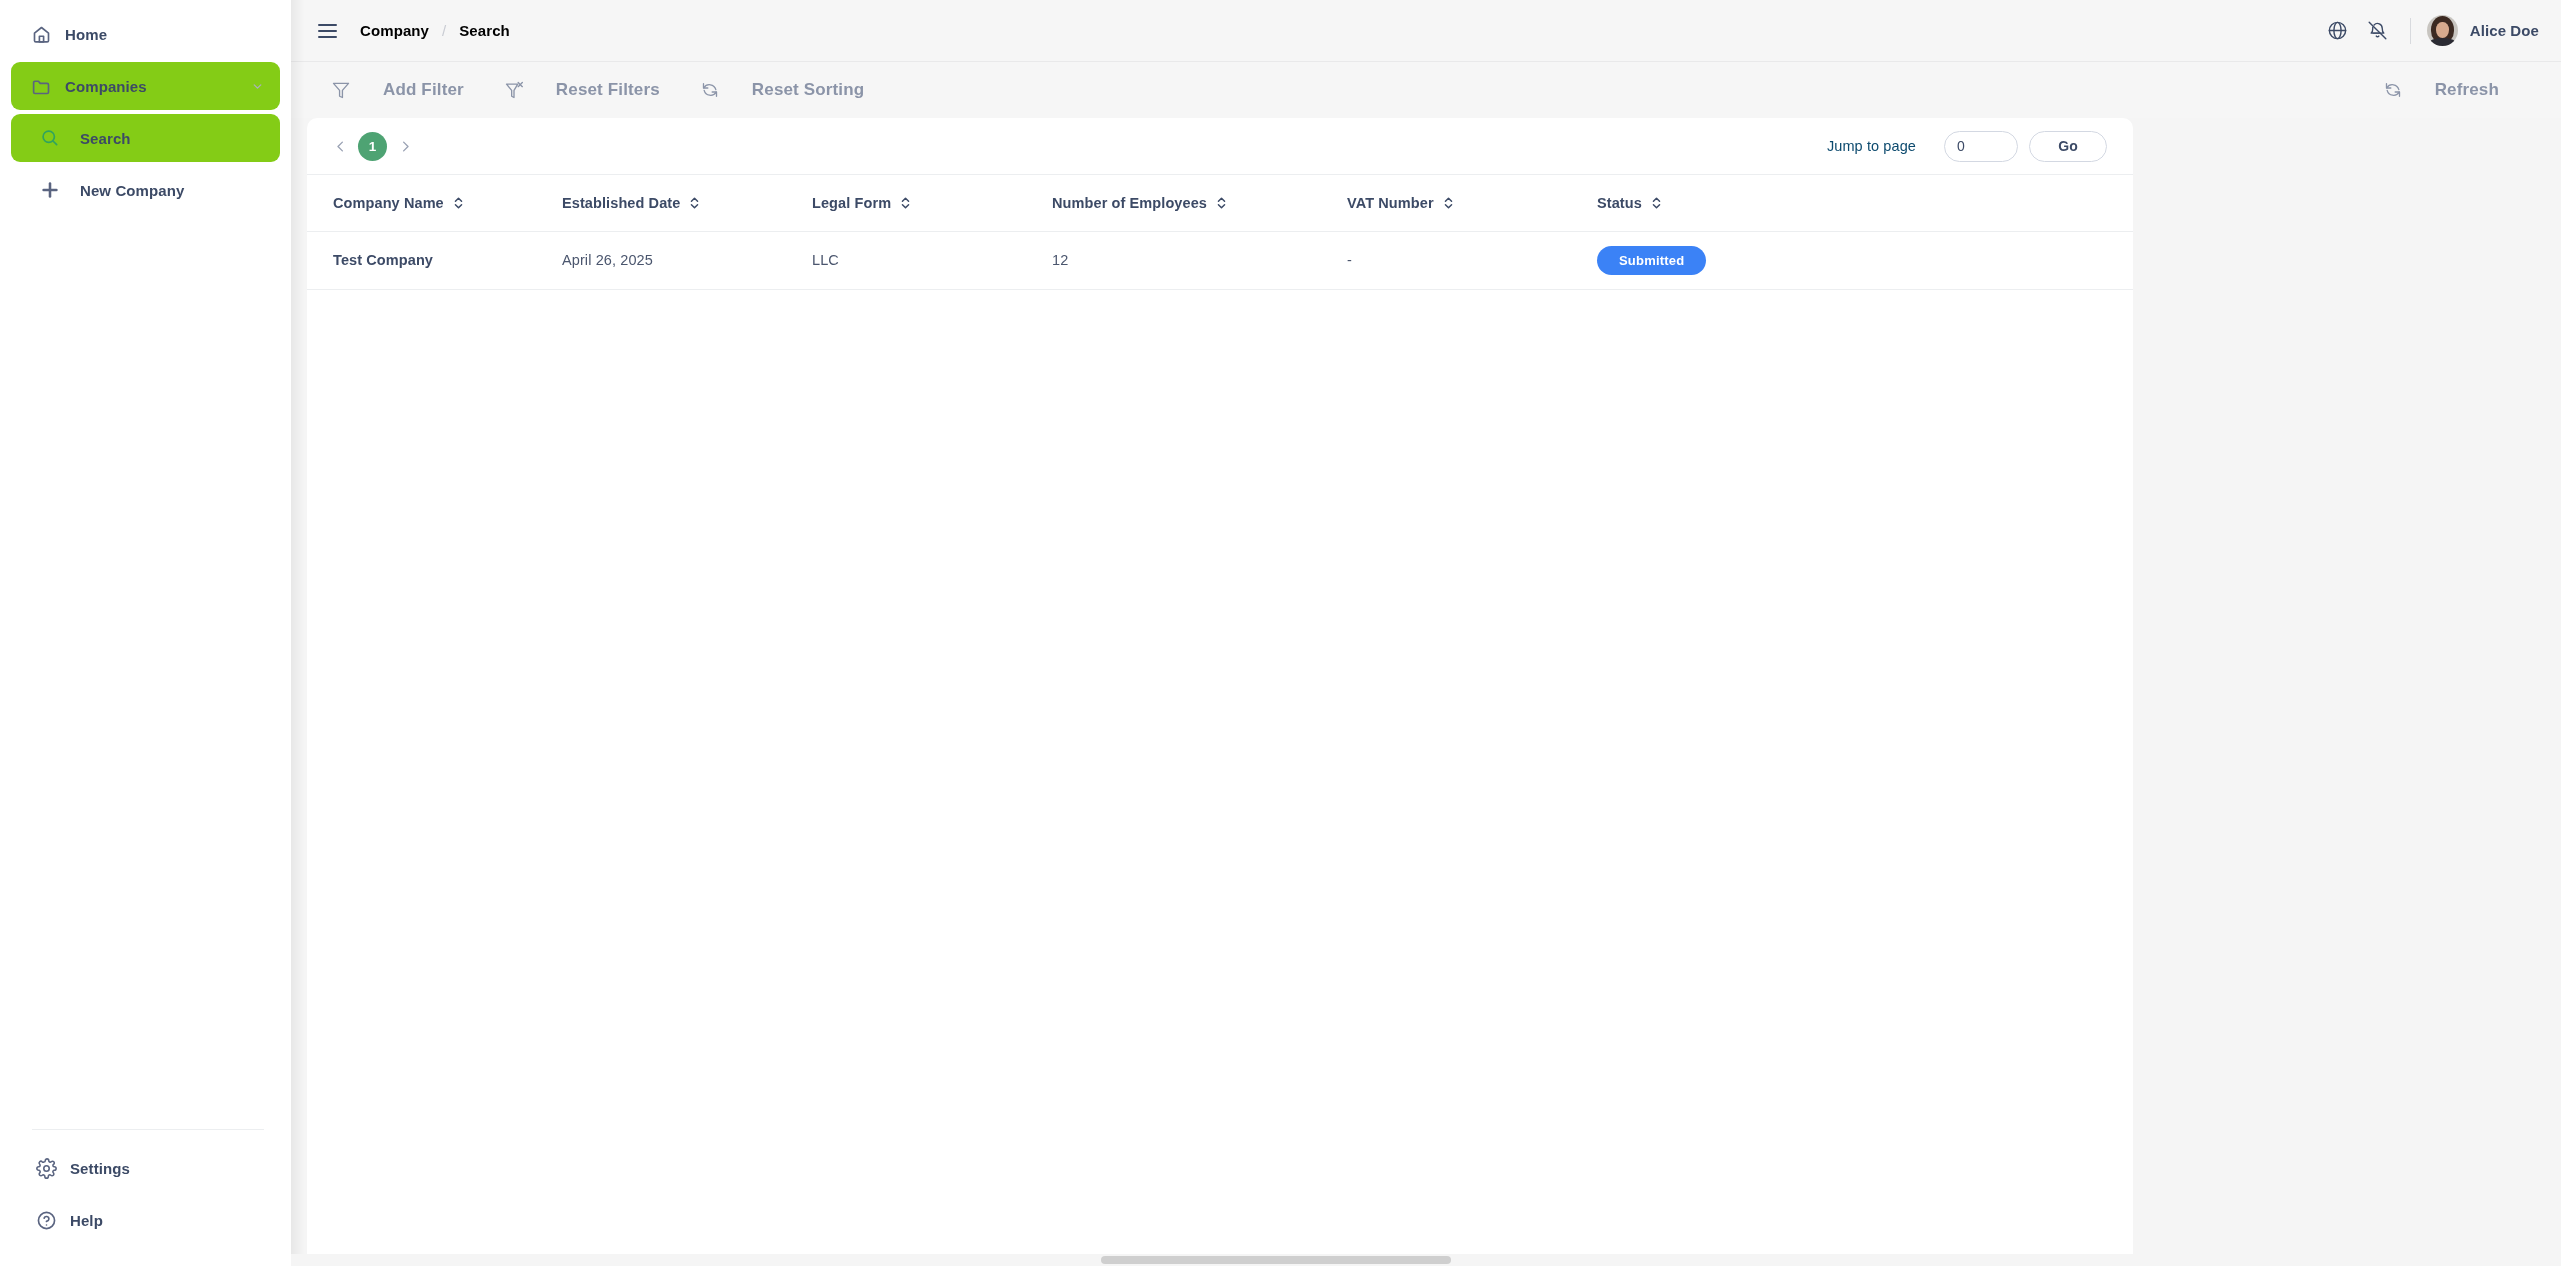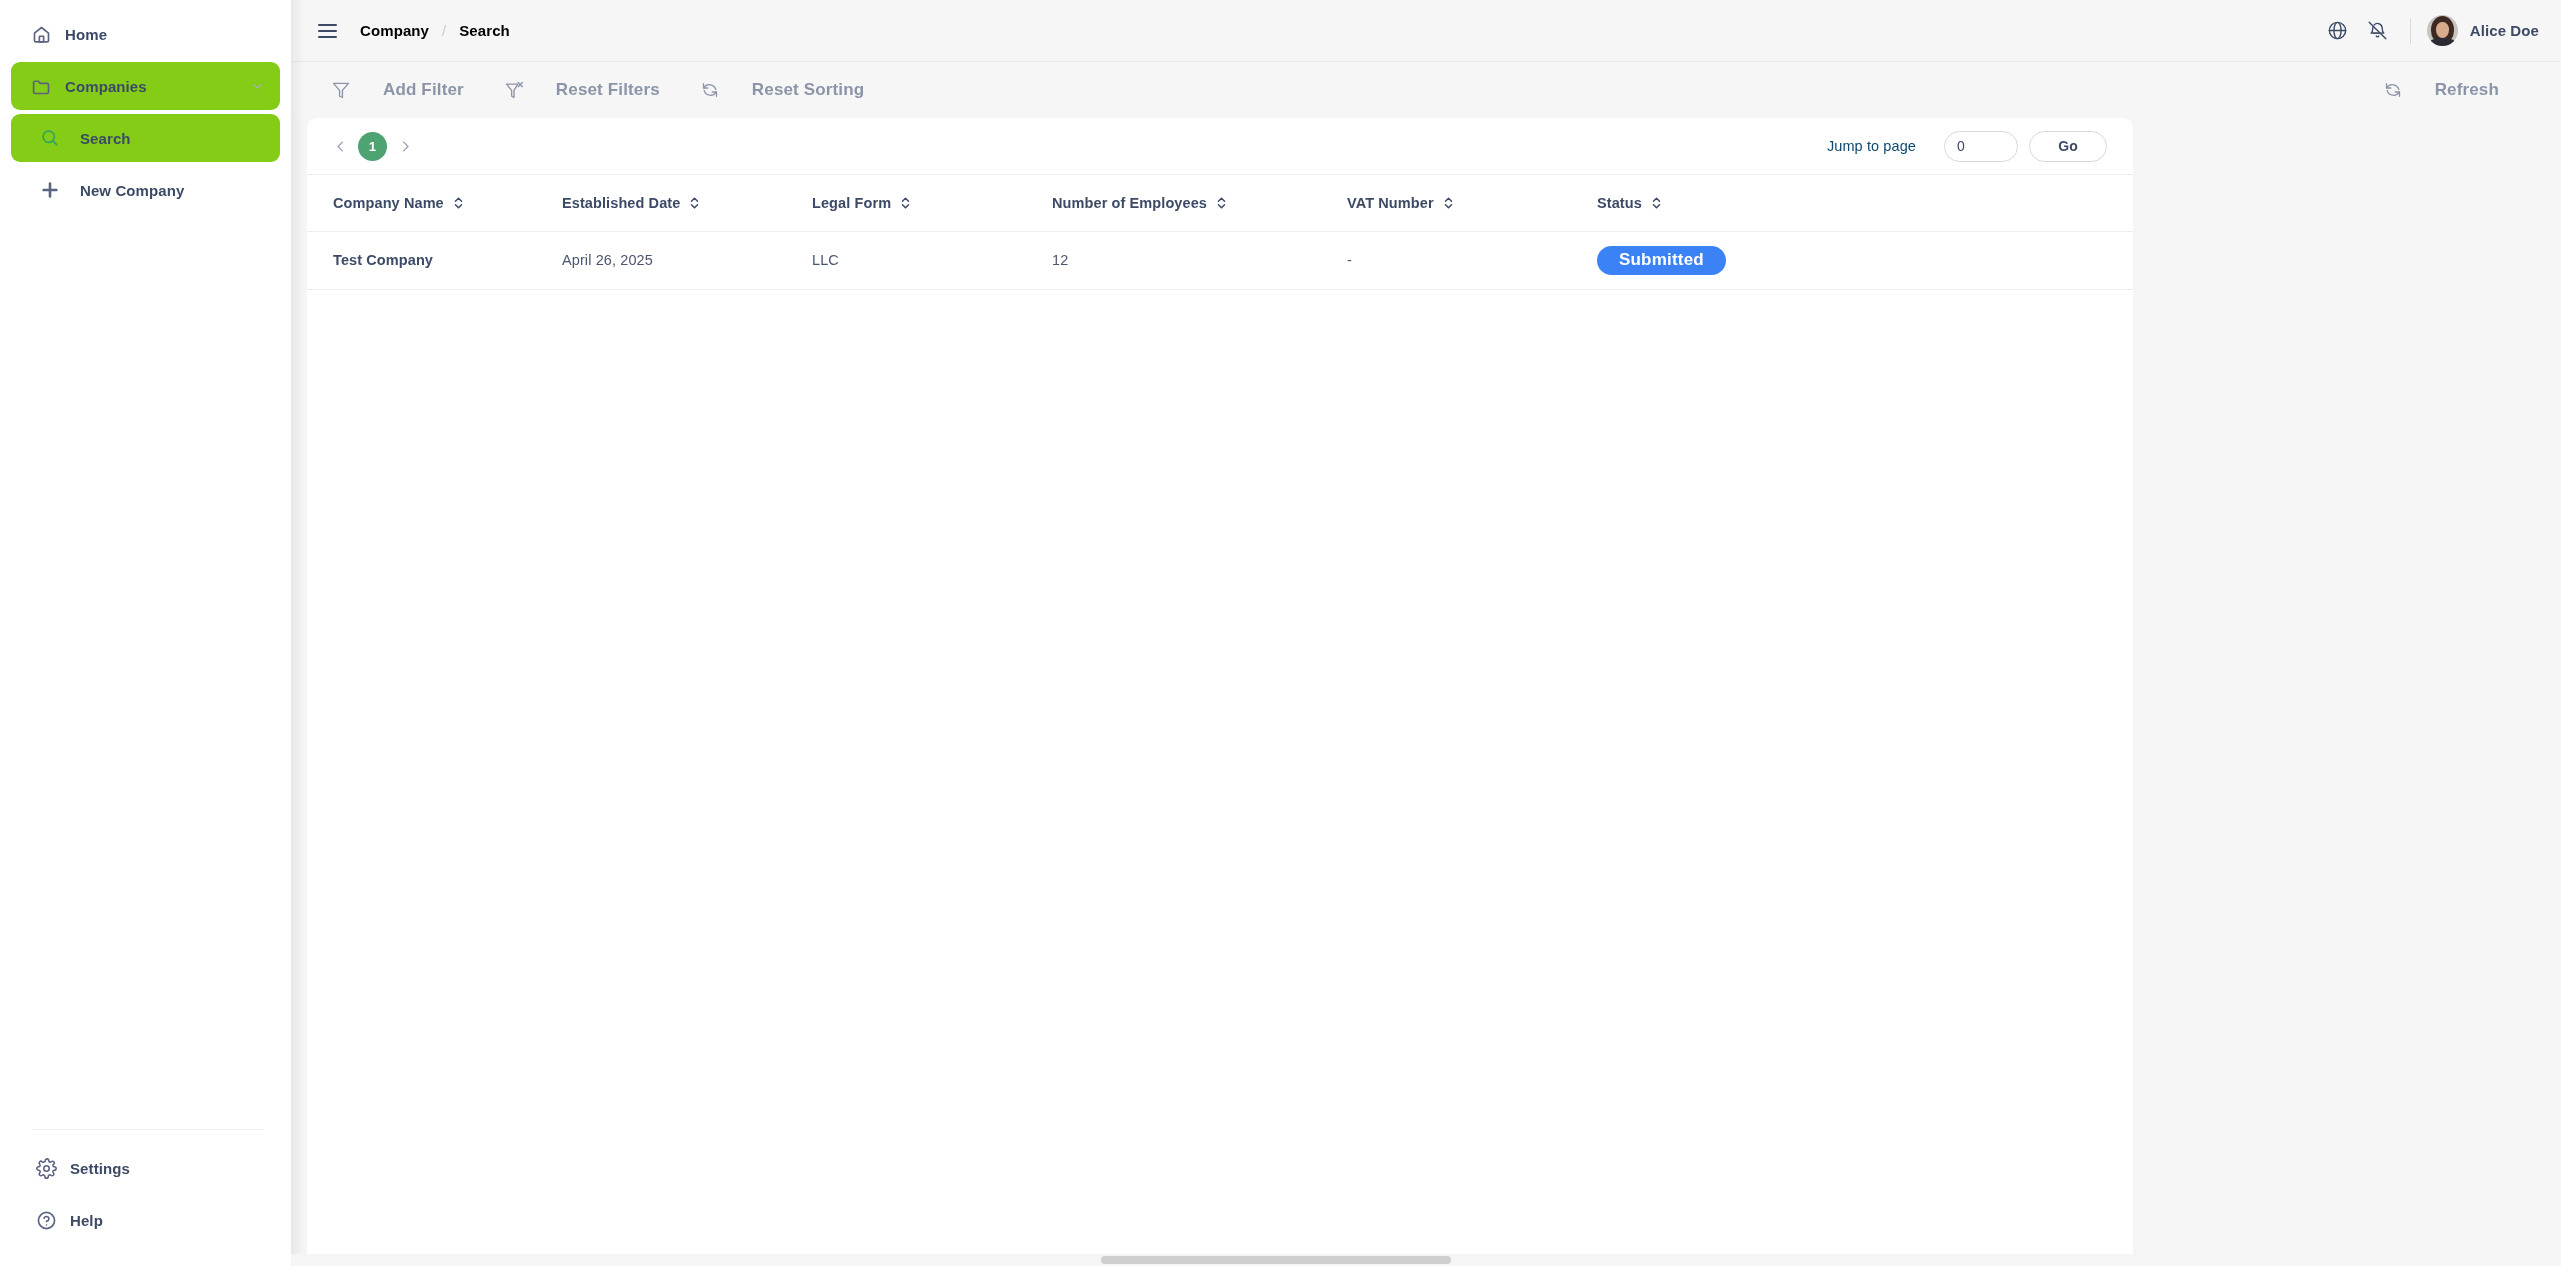--- a/index.html
+++ b/index.html
@@ -215,21 +215,21 @@
     letter-spacing:.1px;
   }
   .tbl td.name { font-weight:700; color:#3c4a66; }
   .tbl tr { cursor:pointer; }
 
   .badge {
     display:inline-flex; align-items:center; justify-content:center;
     height:29px; padding:0 22px;
     border-radius:15px;
     background:#3b82f6; color:#ffffff;
-    font-size:17px; font-weight:700;
+    font-size:13px; font-weight:700;
     letter-spacing:.2px;
     cursor:pointer;
   }
 
   .tbl-body-fill { flex:1 1 auto; }
 
   
   .hscroll {
     position:absolute;
     left:291px; right:0; bottom:0;

